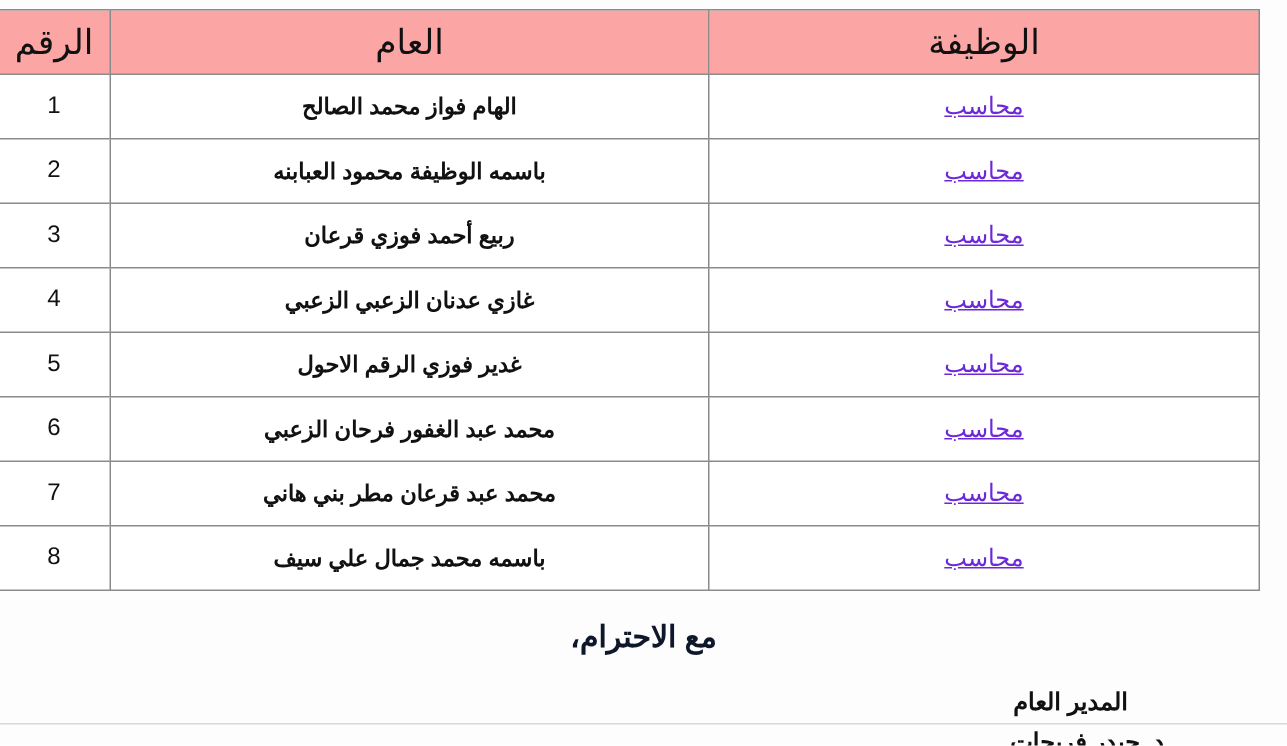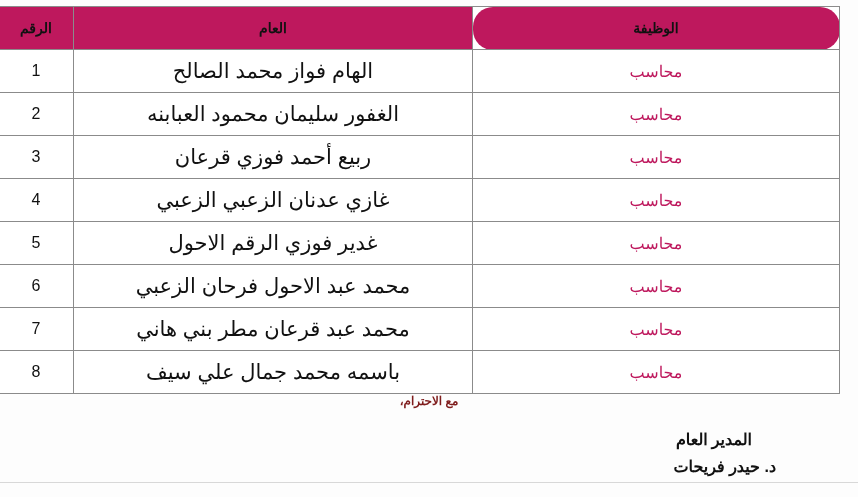--- a/index.html
+++ b/index.html
@@ -33,70 +33,70 @@
     border: 1px solid #8b8b8b;
     text-align: center;
     vertical-align: middle;
     font-size: 17px;
     font-weight: normal;
     padding: 6px 4px;
     height: 30px;
     color: #111111;
   }
   .doc-table thead td {
-    background: #be185d;
-    font-weight: bold;
-    font-size: 14px;
+    background: #fca5a5;
+    font-weight: normal;
+    font-size: 23px;
     height: 30px;
   }
   .col-num {
     width: 66px;
   }
   .col-name {
     width: 390px;
   }
   .col-job {
     width: 358px;
-    border-radius: 20px;
   }
   td.cell-num {
     font-size: 16px;
     font-family: "Liberation Sans", sans-serif;
   }
   td.cell-name {
-    font-size: 21px;
+    font-size: 15px;
+    font-weight: bold;
   }
   td.cell-job {
     font-size: 16px;
-    color: #be185d;
+    color: #6d28d9;
+    text-decoration: underline;
   }
   .closing {
     width: 814px;
-    margin: 0 auto 0 auto;
+    margin: 18px auto 0 auto;
     text-align: center;
-    font-size: 12px;
+    font-size: 20px;
     font-weight: bold;
-    color: #7f1d1d;
+    color: #0f172a;
   }
   .signature {
     width: 814px;
     margin: 18px auto 0 auto;
     text-align: right;
     padding-right: 60px;
     box-sizing: border-box;
   }
   .signature .sig-line {
     font-size: 16px;
     font-weight: bold;
     line-height: 1.7;
     color: #111111;
   }
   .sig-title {
     padding-right: 24px;
-    font-family: Liberation Serif, serif;
   }
   .footer-rule {
     position: absolute;
     left: 0;
     bottom: 14px;
     width: 858px;
     height: 1px;
     background: #d8d8d8;
   }
 </style>
@@ -114,41 +114,41 @@
       </tr>
     </thead>
     <tbody>
       <tr>
         <td class="cell-job">محاسب</td>
         <td class="cell-name">الهام فواز محمد الصالح</td>
         <td class="cell-num">1</td>
       </tr>
       <tr>
         <td class="cell-job">محاسب</td>
-        <td class="cell-name">الغفور سليمان محمود العبابنه</td>
+        <td class="cell-name">باسمه الوظيفة محمود العبابنه</td>
         <td class="cell-num">2</td>
       </tr>
       <tr>
         <td class="cell-job">محاسب</td>
         <td class="cell-name">ربيع أحمد فوزي قرعان</td>
         <td class="cell-num">3</td>
       </tr>
       <tr>
         <td class="cell-job">محاسب</td>
         <td class="cell-name">غازي عدنان الزعبي الزعبي</td>
         <td class="cell-num">4</td>
       </tr>
       <tr>
         <td class="cell-job">محاسب</td>
         <td class="cell-name">غدير فوزي الرقم الاحول</td>
         <td class="cell-num">5</td>
       </tr>
       <tr>
         <td class="cell-job">محاسب</td>
-        <td class="cell-name">محمد عبد الاحول فرحان الزعبي</td>
+        <td class="cell-name">محمد عبد الغفور فرحان الزعبي</td>
         <td class="cell-num">6</td>
       </tr>
       <tr>
         <td class="cell-job">محاسب</td>
         <td class="cell-name">محمد عبد قرعان مطر بني هاني</td>
         <td class="cell-num">7</td>
       </tr>
       <tr>
         <td class="cell-job">محاسب</td>
         <td class="cell-name">باسمه محمد جمال علي سيف</td>

